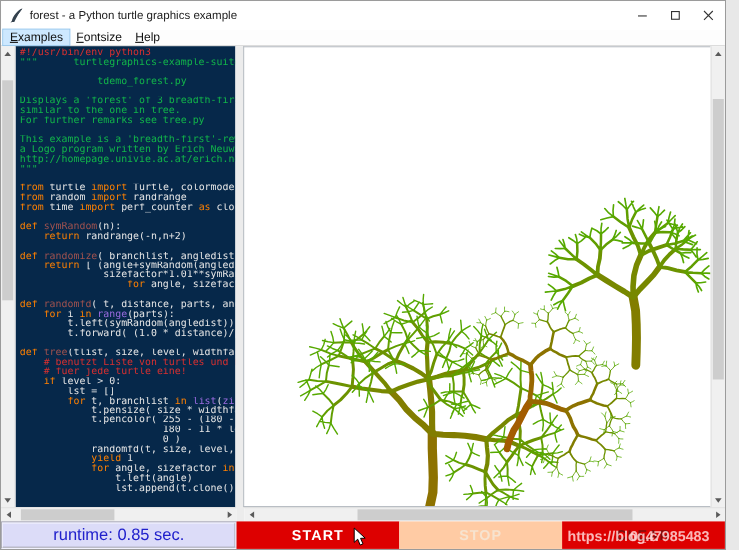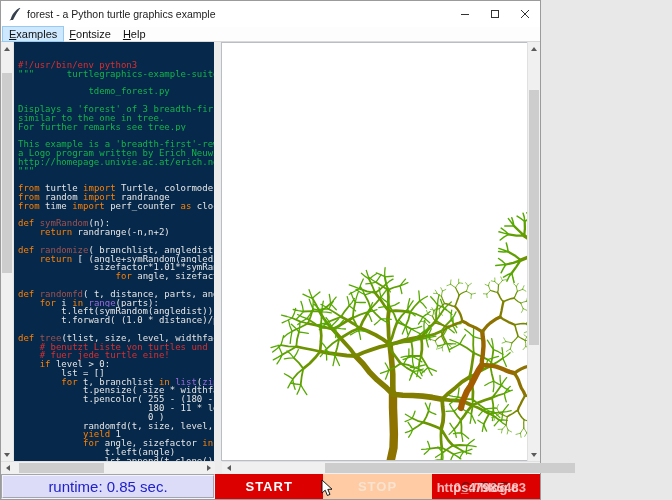--- a/index.html
+++ b/index.html
@@ -1,17 +1,17 @@
 <!DOCTYPE html>
 <html style="--c-titlebar-bg: #ffffff; --c-title-fg: #222222; --c-menu-highlight: #cde8ff; --c-menu-highlight-border: #98c9ef; --c-code-bg: #06284a; --c-syntax-plain: #e6e6e6; --c-syntax-keyword: #ff8000; --c-syntax-string: #12b54a; --c-syntax-comment: #d93030; --c-syntax-builtin: #9a6be0; --c-syntax-defname: #a0524f; --c-canvas-bg: #ffffff; --c-start-bg: #dd0000; --c-start-fg: #ffffff; --c-stop-bg: #ffcba4; --c-stop-fg: #f7e3cf; --c-clear-bg: #dd0000; --c-clear-fg: #7c0d0d; --c-runtime-bg: #dcdcf8; --c-runtime-fg: #2020cc; --c-watermark-fg: rgba(255,215,215,0.85); --c-scroll-track: #f0f0f0; --c-scroll-thumb: #cdcdcd; --c-scroll-arrow: #5a5a5a; --c-chrome-border: #9b9b9b;"><head>
 <meta charset="utf-8">
 <style>
   * { margin:0; padding:0; box-sizing:border-box; }
   html,body { width:672px; height:500px; background:#e8e8e8; font-family:"Liberation Sans", sans-serif; overflow:hidden; }
-  #window { position:absolute; left:0; top:0; width:541px; height:500px; background:#fff; border:1px solid var(--c-chrome-border); display:flex; flex-direction:column; }
+  #window { position:absolute; left:0; top:0; width:660px; height:500px; background:#fff; border:1px solid var(--c-chrome-border); display:flex; flex-direction:column; }
 
   
   .titlebar { height:26px; background:var(--c-titlebar-bg); display:flex; align-items:center; flex:0 0 26px; }
   .titlebar .app-icon { width:14px; height:14px; margin:0 5px 0 7px; }
   .titlebar .title { font-size:10.5px; color:var(--c-title-fg); flex:1 1 auto; white-space:nowrap; }
   .win-controls { display:flex; height:100%; }
   .win-btn { width:30px; height:100%; display:flex; align-items:center; justify-content:center; font-size:10px; color:#333; }
   .win-btn svg { display:block; }
 
   
@@ -26,21 +26,21 @@
   .vscroll .arr { height:13px; width:100%; display:flex; align-items:center; justify-content:center; }
   .vscroll .track { flex:1 1 auto; width:100%; position:relative; }
   .thumb-v { position:absolute; left:1px; right:1px; background:var(--c-scroll-thumb); }
   .tri { width:0; height:0; }
   .tri.up    { border-left:3.5px solid transparent; border-right:3.5px solid transparent; border-bottom:4px solid var(--c-scroll-arrow); }
   .tri.down  { border-left:3.5px solid transparent; border-right:3.5px solid transparent; border-top:4px solid var(--c-scroll-arrow); }
   .tri.left  { border-top:3.5px solid transparent; border-bottom:3.5px solid transparent; border-right:4px solid var(--c-scroll-arrow); }
   .tri.right { border-top:3.5px solid transparent; border-bottom:3.5px solid transparent; border-left:4px solid var(--c-scroll-arrow); }
 
   
-  .code { width:200px; flex:0 0 200px; background:var(--c-code-bg); overflow:hidden; padding:19px 0 0 4px; font-family:"DejaVu Sans Mono","Liberation Mono", monospace; }
+  .code { width:200px; flex:0 0 200px; background:var(--c-code-bg); overflow:hidden; padding:2px 0 0 4px; font-family:"DejaVu Sans Mono","Liberation Mono", monospace; }
   .cl { height:8.8px; line-height:8.8px; font-size:9px; white-space:pre; overflow:hidden; color:var(--c-syntax-plain); }
   .tp { color:var(--c-syntax-plain); } .tk { color:var(--c-syntax-keyword); }
   .ts { color:var(--c-syntax-string); } .tc { color:var(--c-syntax-comment); }
   .tb { color:var(--c-syntax-builtin); } .td { color:var(--c-syntax-defname); }
 
   .sash { width:7px; flex:0 0 7px; background:#ececec; }
 
   .canvas-wrap { flex:1 1 auto; background:var(--c-canvas-bg); border:1px solid #b9bec4; border-right:none; position:relative; overflow:hidden; }
   .canvas-wrap svg { position:absolute; left:0; top:0; }
 

